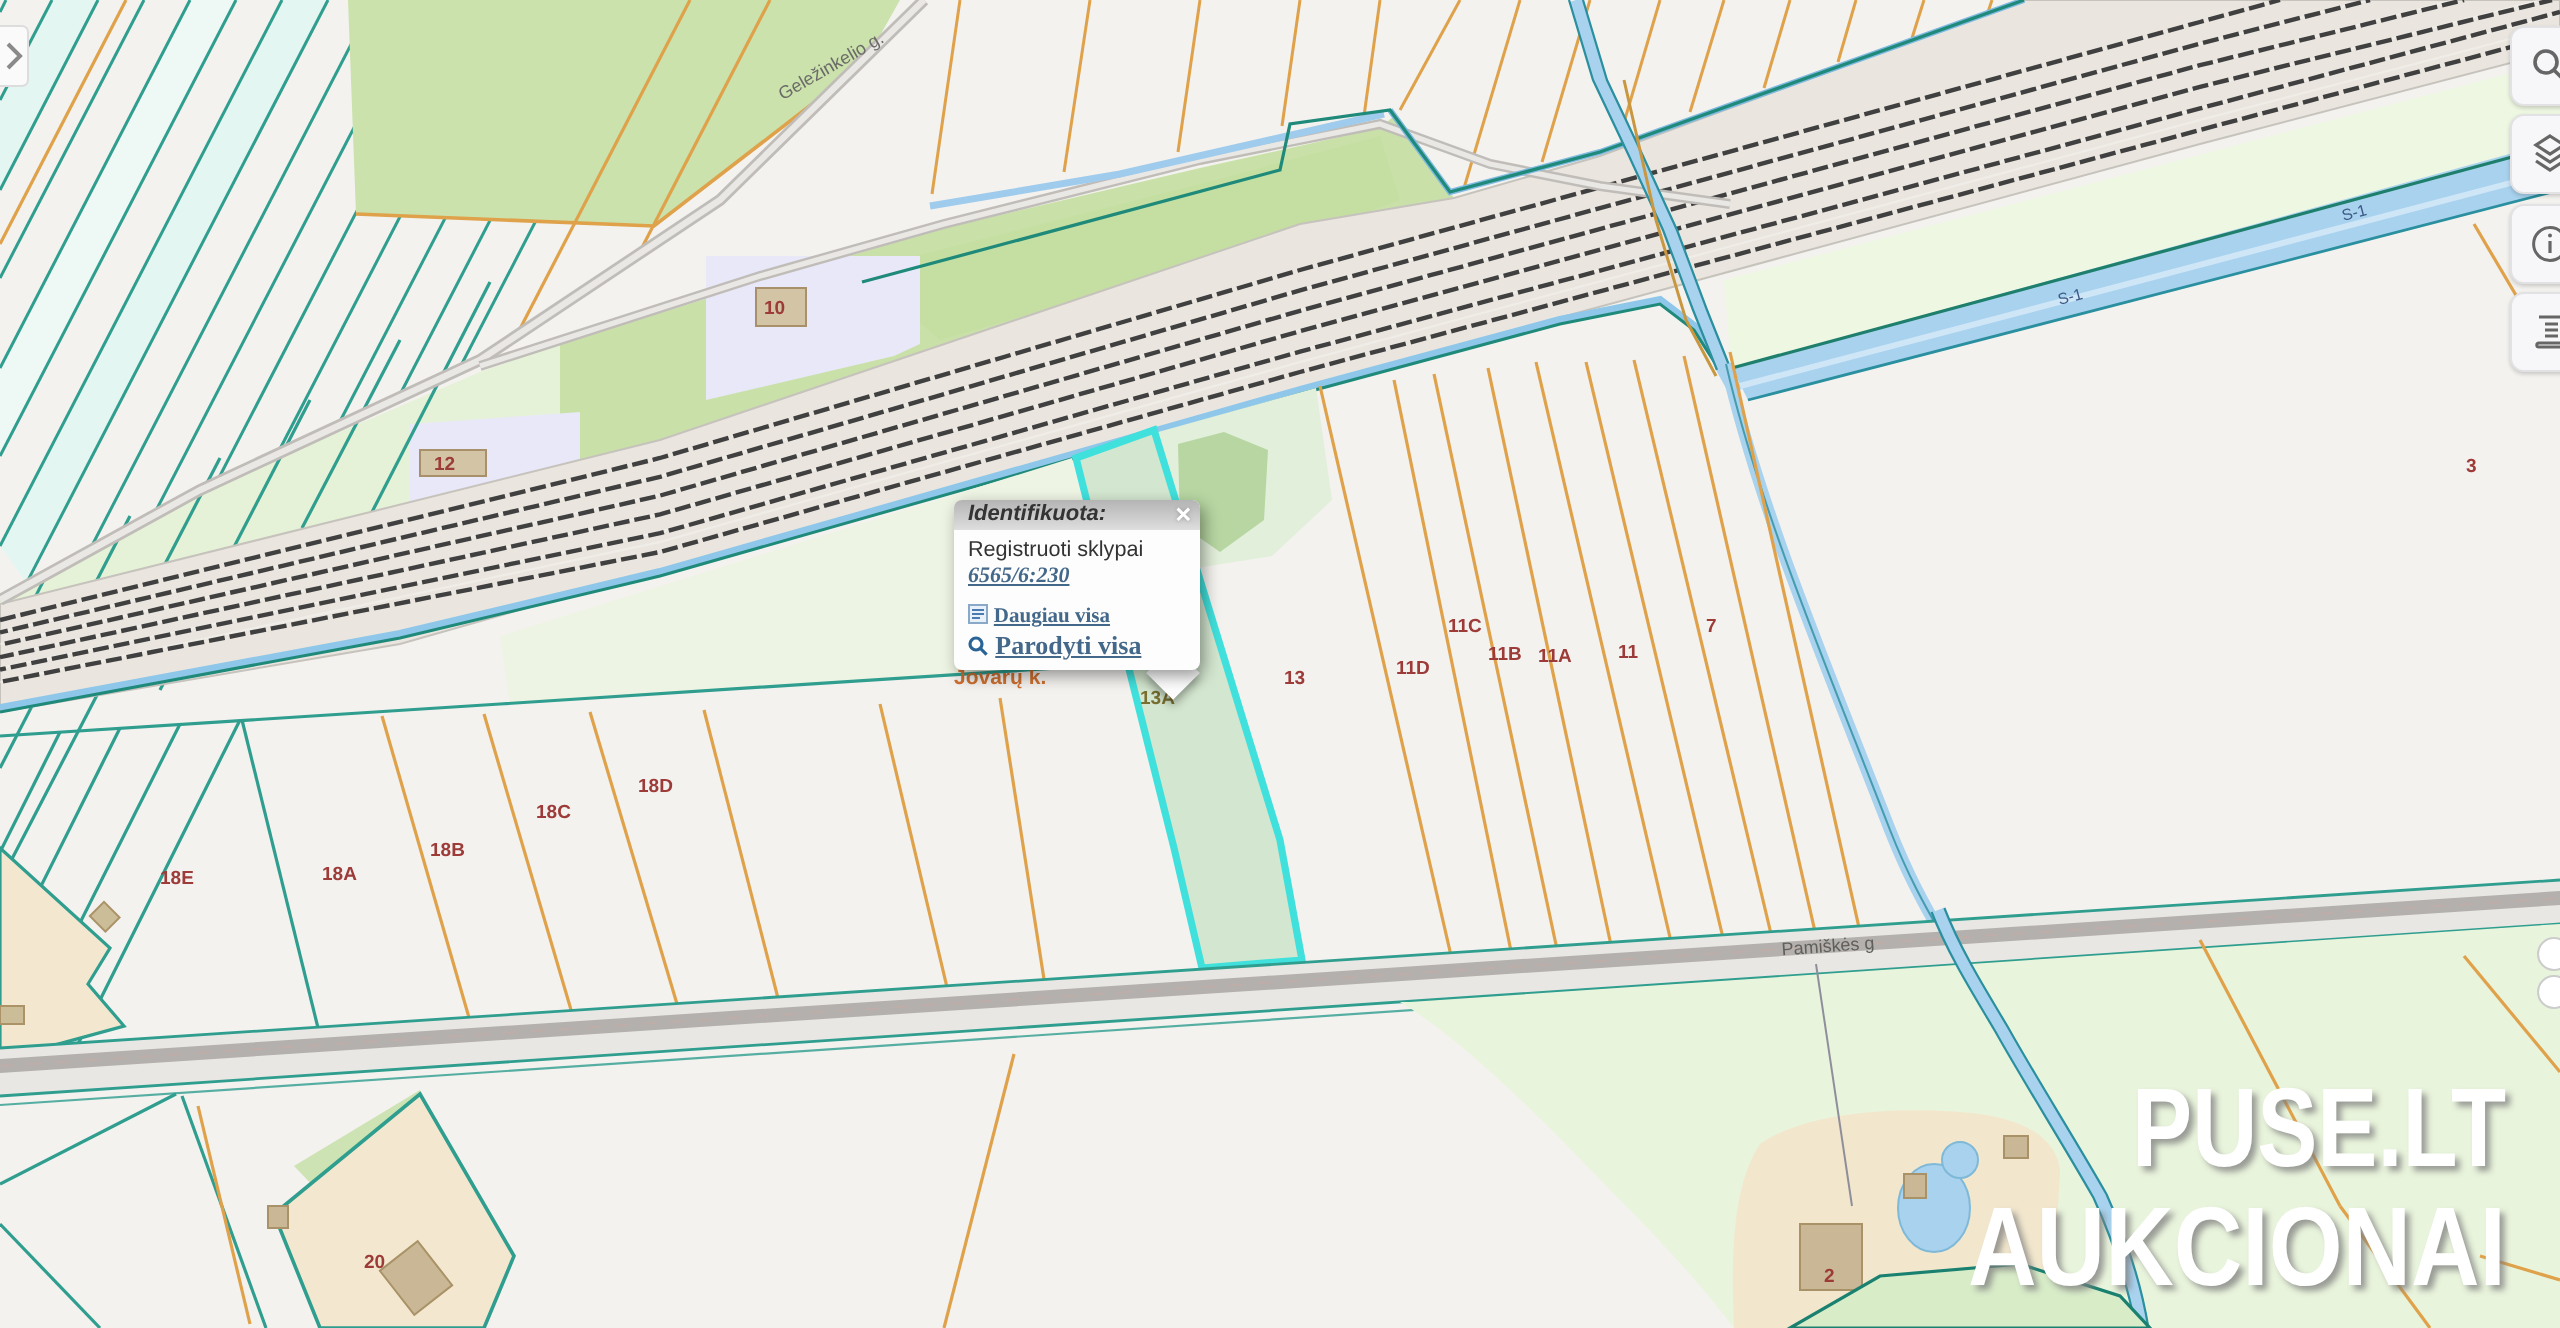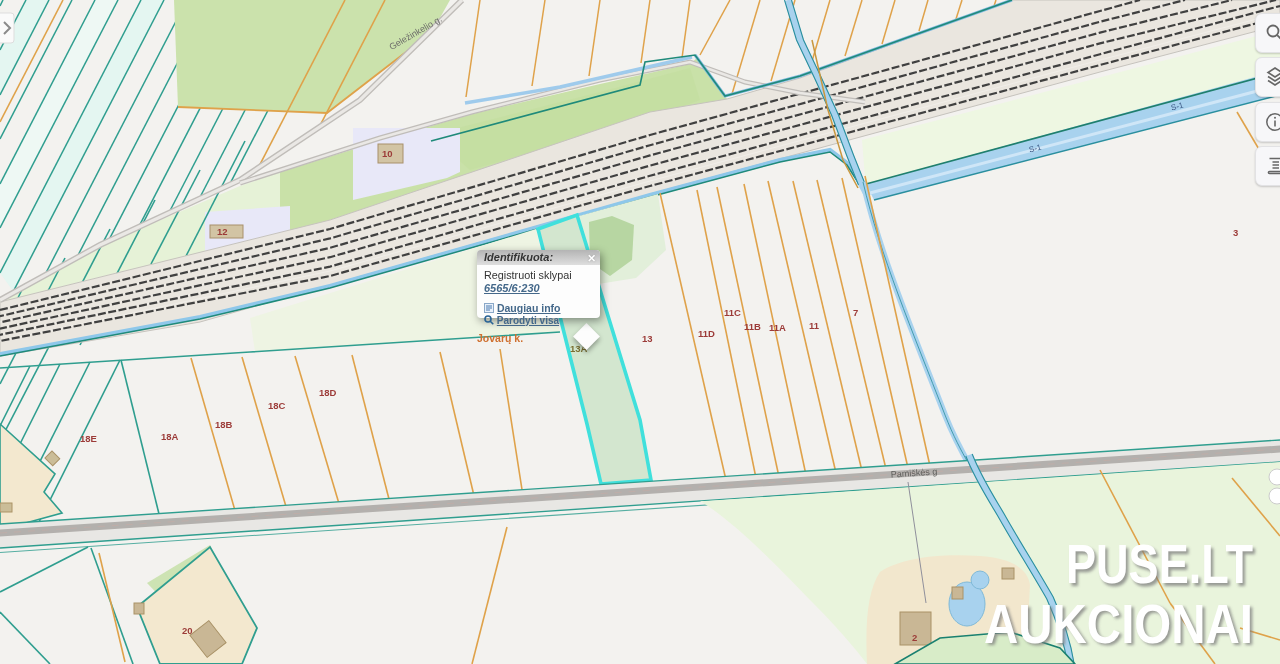--- a/index.html
+++ b/index.html
@@ -1,29 +1,29 @@
 <!DOCTYPE html>
 <html><head>
 <meta charset="utf-8">
 <style>
   html,body{margin:0;padding:0;width:1280px;height:664px;overflow:hidden;
     font-family:"Liberation Sans", sans-serif;background:#f3f2ef;}
   #map{position:absolute;left:0;top:0;width:1280px;height:664px;}
   .btn{position:absolute;left:1255px;width:40px;height:38px;background:#f7f7f9;
     border:1px solid #e2e2e4;border-radius:7px;box-shadow:0 1px 2px rgba(0,0,0,.18);}
   .btn svg{position:absolute;left:7px;top:7px;}
-  #popup{position:absolute;z-index:10;left:477px;top:250px;width:123px;height:68px;
+  #popup{position:absolute;z-index:10;left:477px;top:250px;width:123px;height:85px;
     background:#fdfdfd;border-radius:4px;box-shadow:2px 3px 8px rgba(0,0,0,.4);font-size:11px;}
   #pophead{position:absolute;left:0;top:0;right:0;height:15px;border-radius:4px 4px 0 0;
     background:linear-gradient(#b4b4b4,#dedede);color:#333;font-weight:bold;font-style:italic;
     font-size:11px;line-height:15px;padding-left:7px;box-sizing:border-box;}
   #popx{position:absolute;right:4px;top:1px;color:#fff;font-weight:bold;font-style:normal;
     font-size:10.5px;text-shadow:0 0 2px #999;}
   #popbody{position:absolute;left:7px;top:19px;right:4px;color:#333;}
-  .pl{color:#44688a;font-weight:bold;text-decoration:underline;}
+  .pl{color:#44688a;font-weight:bold;text-decoration:underline;font-family:Liberation Serif, serif;}
   #diamond{position:absolute;z-index:9;left:577px;top:327px;width:19px;height:19px;background:#fdfdfd;
     transform:rotate(45deg);box-shadow:2px 2px 5px rgba(0,0,0,.35);}
 </style>
 </head>
 <body>
 <svg id="map" viewBox="0 0 1280 664">
   <rect x="0" y="0" width="1280" height="664" fill="#f3f2ef"></rect>
   <g id="gNorth">
 
     <polygon points="0,299 100,246 240,186 280,172 280,237 120,272 0,302" fill="#e6f2d7"></polygon>
@@ -309,22 +309,22 @@
 <div id="popup">
   <div id="pophead">Identifikuota:<span id="popx">✕</span></div>
   <div id="popbody">
     <div style="font-weight:normal;font-size:10.8px;">Registruoti sklypai</div>
     <div style="margin-top:1px;"><span class="pl" style="font-style:italic;">6565/6:230</span></div>
     <div style="margin-top:8px;font-size:10.5px;"><svg width="10" height="10" viewBox="0 0 10 10" style="vertical-align:-1px;">
           <rect x="0.5" y="0.5" width="9" height="9" fill="#e8f0fa" stroke="#8aa8c8"></rect>
           <line x1="2" y1="3" x2="8" y2="3" stroke="#4a7ab0"></line>
           <line x1="2" y1="5" x2="8" y2="5" stroke="#4a7ab0"></line>
           <line x1="2" y1="7" x2="6" y2="7" stroke="#4a7ab0"></line>
-        </svg> <span class="pl">Daugiau info</span></div>
-    <div style="margin-top:1px;font-size:10px;"><svg width="10" height="10" viewBox="0 0 10 10" style="vertical-align:-1px;">
+        </svg> <span class="pl">Daugiau visa</span></div>
+    <div style="margin-top:1px;font-size:13px;"><svg width="10" height="10" viewBox="0 0 10 10" style="vertical-align:-1px;">
           <circle cx="4" cy="4" r="3" fill="none" stroke="#2a6496" stroke-width="1.6"></circle>
           <line x1="6.2" y1="6.2" x2="9.3" y2="9.3" stroke="#2a6496" stroke-width="1.6"></line>
         </svg> <span class="pl">Parodyti visa</span></div>
   </div>
 </div>
 <svg id="wmsvg" style="position:absolute;left:0;top:0;" width="1280" height="664" viewBox="0 0 1280 664">
   <defs>
       <filter id="wblur" x="-10%" y="-10%" width="130%" height="130%">
         <feGaussianBlur stdDeviation="1.6"></feGaussianBlur>
       </filter>

